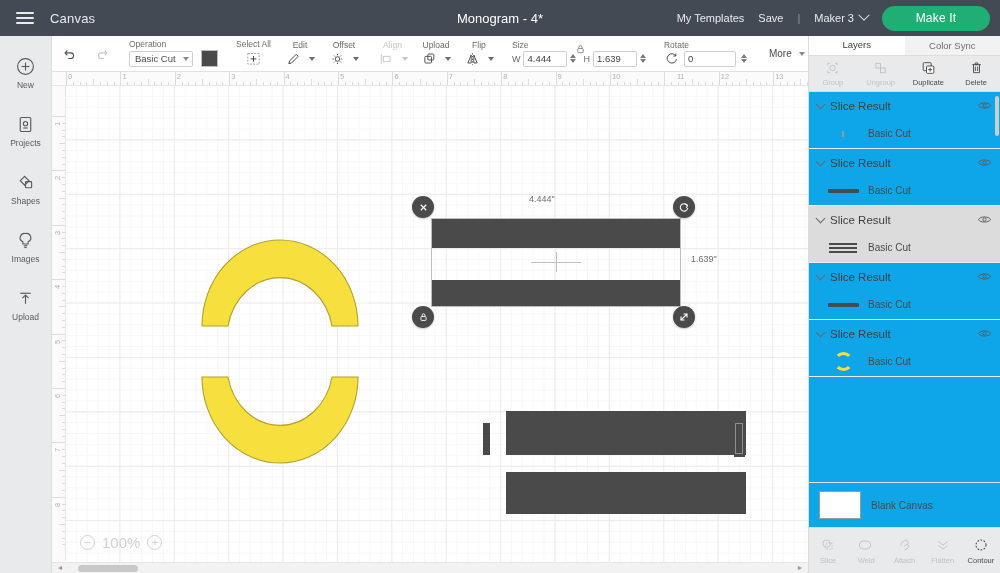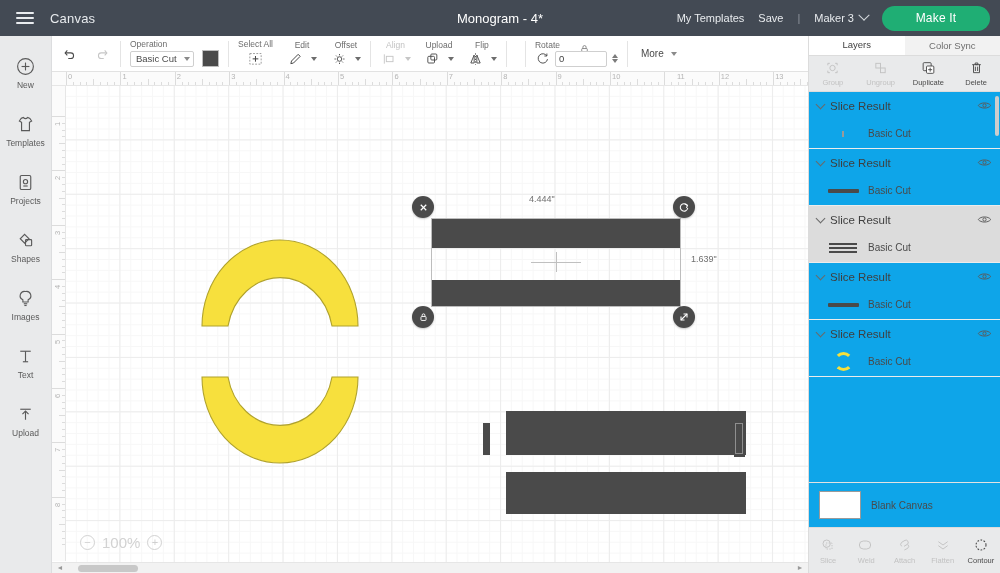--- a/index.html
+++ b/index.html
@@ -191,26 +191,20 @@
 
     <div class="rail-item">
       <svg width="21" height="21" viewBox="0 0 24 24" fill="none" stroke="#5a5a5a" stroke-width="1.3">
         <circle cx="12" cy="12" r="9"></circle>
           <line x1="12" y1="7.5" x2="12" y2="16.5"></line>
           <line x1="7.5" y1="12" x2="16.5" y2="12"></line>
       </svg>
       <span class="lbl">New</span>
     </div>
 
-    <div class="rail-item">
-      <svg width="21" height="21" viewBox="0 0 24 24" fill="none" stroke="#5a5a5a" stroke-width="1.3">
-        <path d="M7 5 L9.5 4 Q12 6.5 14.5 4 L17 5 L19 8 L16.5 9.5 V19 H7.5 V9.5 L5 8 Z"></path>
-      </svg>
-      <span class="lbl">Templates</span>
-    </div>
 
     <div class="rail-item">
       <svg width="21" height="21" viewBox="0 0 24 24" fill="none" stroke="#5a5a5a" stroke-width="1.3">
         <rect x="6" y="4" width="12" height="16" rx="1.5"></rect>
           <circle cx="12" cy="11" r="2.4"></circle>
           <line x1="9.5" y1="16" x2="14.5" y2="16"></line>
       </svg>
       <span class="lbl">Projects</span>
     </div>
 
@@ -224,28 +218,20 @@
 
     <div class="rail-item">
       <svg width="21" height="21" viewBox="0 0 24 24" fill="none" stroke="#5a5a5a" stroke-width="1.3">
         <path d="M12 4 A5 5 0 0 0 9 13.5 V16 h6 v-2.5 A5 5 0 0 0 12 4 Z"></path>
           <line x1="10" y1="18" x2="14" y2="18"></line>
           <line x1="10.7" y1="20" x2="13.3" y2="20"></line>
       </svg>
       <span class="lbl">Images</span>
     </div>
 
-    <div class="rail-item">
-      <svg width="21" height="21" viewBox="0 0 24 24" fill="none" stroke="#5a5a5a" stroke-width="1.3">
-        <line x1="6" y1="6" x2="18" y2="6"></line>
-          <line x1="12" y1="6" x2="12" y2="18"></line>
-          <line x1="9" y1="18" x2="15" y2="18"></line>
-      </svg>
-      <span class="lbl">Text</span>
-    </div>
 
 
     <div class="rail-item">
       <svg width="21" height="21" viewBox="0 0 24 24" fill="none" stroke="#5a5a5a" stroke-width="1.3">
         <line x1="6" y1="6" x2="18" y2="6"></line>
           <line x1="12" y1="8" x2="12" y2="18"></line>
           <polyline points="8.5,11.5 12,8 15.5,11.5"></polyline>
       </svg>
       <span class="lbl">Upload</span>
     </div>
@@ -339,20 +325,41 @@
               <path d="M14 18 L19 18 L14 6 Z"></path>
               <line x1="12" y1="3.5" x2="12" y2="20.5" stroke-dasharray="2 2"></line>
           </svg>
           <span class="caret sm"></span>
         </div>
       </div>
     </div>
     <div class="tb-div"></div>
 
     <div class="tb-group">
+      <div class="tb-cell" style="align-items:flex-start;">
+        <div class="tb-cap">Size</div>
+        <div class="tb-ctl" style="gap:7px;">
+          <div class="numfield">
+            <span class="dim">W</span>
+            <input class="numinput" value="4.444" style="">
+            <span class="spin">
+                <i class="up"></i>
+                <i class="dn"></i>
+              </span>
+          </div>
+          <div class="numfield">
+            <span class="dim">H</span>
+            <input class="numinput" value="1.639" style="">
+            <span class="spin">
+                <i class="up"></i>
+                <i class="dn"></i>
+              </span>
+          </div>
+        </div>
+      </div>
       <svg width="11" height="12" viewBox="0 0 24 24" fill="none" stroke="#6a6a6a" stroke-width="1.6" style="position:absolute; left:72px; top:7px;">
         <rect x="6" y="11" width="12" height="9" rx="1.5"></rect>
           <path d="M8.5 11 V8 a3.5 3.5 0 0 1 7 0 v3"></path>
       </svg>
     </div>
     <div class="tb-div"></div>
 
     <div class="tb-group">
       <div class="tb-cell" style="align-items:flex-start;">
         <div class="tb-cap">Rotate</div>

